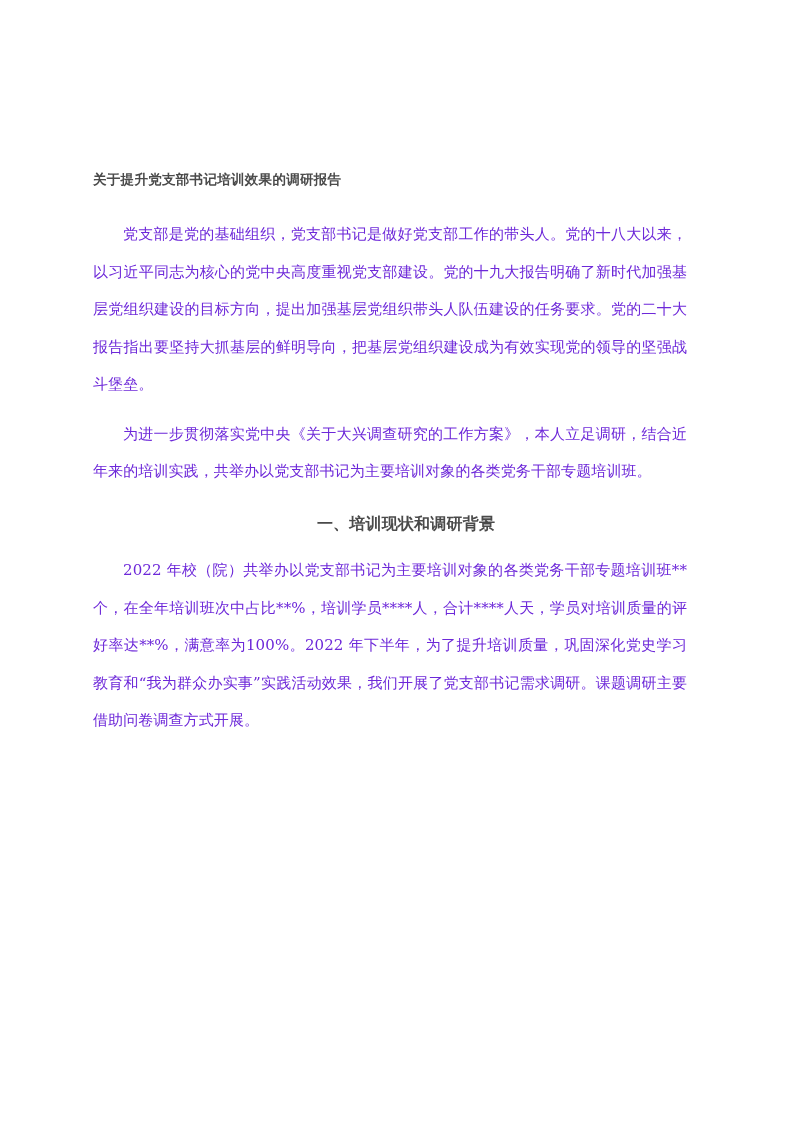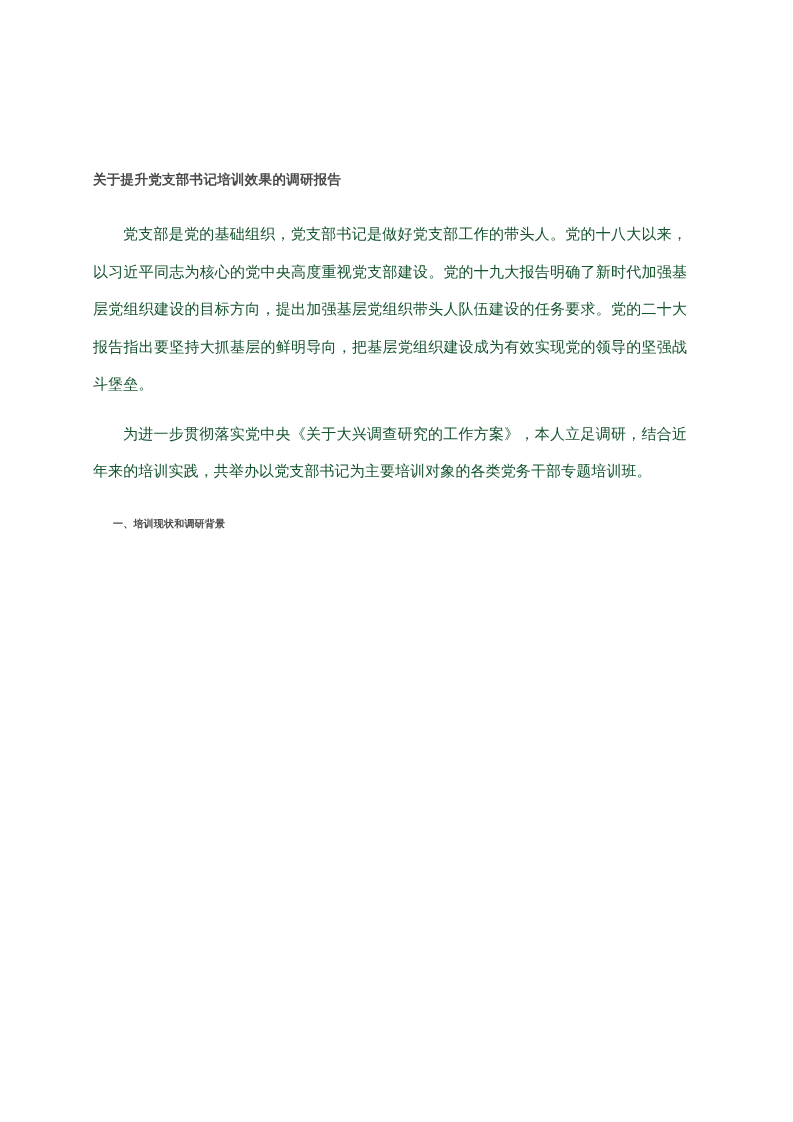--- a/index.html
+++ b/index.html
@@ -30,53 +30,55 @@
     font-size: 13.5px;
     font-weight: bold;
     color: #4a4a4a;
     letter-spacing: 0.3px;
     line-height: 22px;
     margin: 0 0 26px 0;
     font-family: "DejaVu Serif", "Liberation Serif", serif;
   }
   .para {
     font-size: 15px;
-    color: #14532d;
+    color: #6d28d9;
     line-height: 37.5px;
     margin: 0 0 12px 0;
     text-indent: 2em;
     text-align: justify;
     text-justify: inter-ideograph;
     letter-spacing: 0.1px;
     font-family: "DejaVu Serif", "Liberation Serif", serif;
   }
   .section-heading {
-    font-size: 10px;
+    font-size: 16px;
     font-weight: bold;
     color: #4a4a4a;
     line-height: 37.5px;
     margin: 14px 0 10px 0;
     text-indent: 2em;
     letter-spacing: 0.2px;
     font-family: "DejaVu Serif", "Liberation Serif", serif;
+    text-align: center;
   }
   .para:last-child {
     margin-bottom: 0;
   }
 </style>
 </head>
 <body>
 
 <div class="page">
   <div class="content">
 
     <h1 class="doc-title">关于提升党支部书记培训效果的调研报告</h1>
 
     <p class="para">党支部是党的基础组织，党支部书记是做好党支部工作的带头人。党的十八大以来，以习近平同志为核心的党中央高度重视党支部建设。党的十九大报告明确了新时代加强基层党组织建设的目标方向，提出加强基层党组织带头人队伍建设的任务要求。党的二十大报告指出要坚持大抓基层的鲜明导向，把基层党组织建设成为有效实现党的领导的坚强战斗堡垒。</p>
 
 
     <p class="para">为进一步贯彻落实党中央《关于大兴调查研究的工作方案》，本人立足调研，结合近年来的培训实践，共举办以党支部书记为主要培训对象的各类党务干部专题培训班。</p>
 
     <h2 class="section-heading">一、培训现状和调研背景</h2>
 
+    <p class="para">2022 年校（院）共举办以党支部书记为主要培训对象的各类党务干部专题培训班**个，在全年培训班次中占比**%，培训学员****人，合计****人天，学员对培训质量的评好率达**%，满意率为100%。2022 年下半年，为了提升培训质量，巩固深化党史学习教育和“我为群众办实事”实践活动效果，我们开展了党支部书记需求调研。课题调研主要借助问卷调查方式开展。</p>
 
   </div>
 </div>
 
 </body></html>

